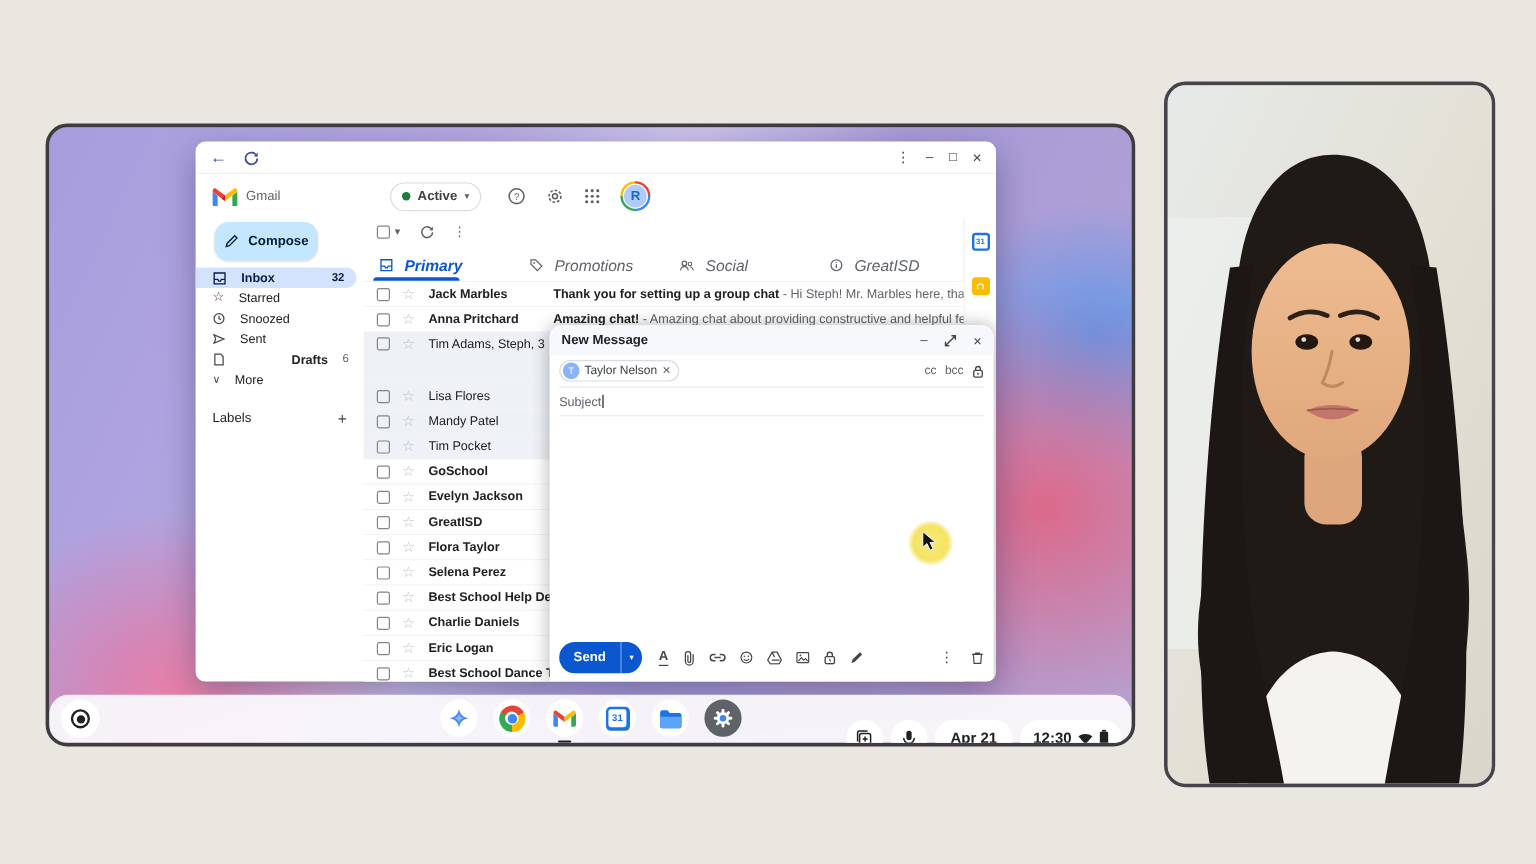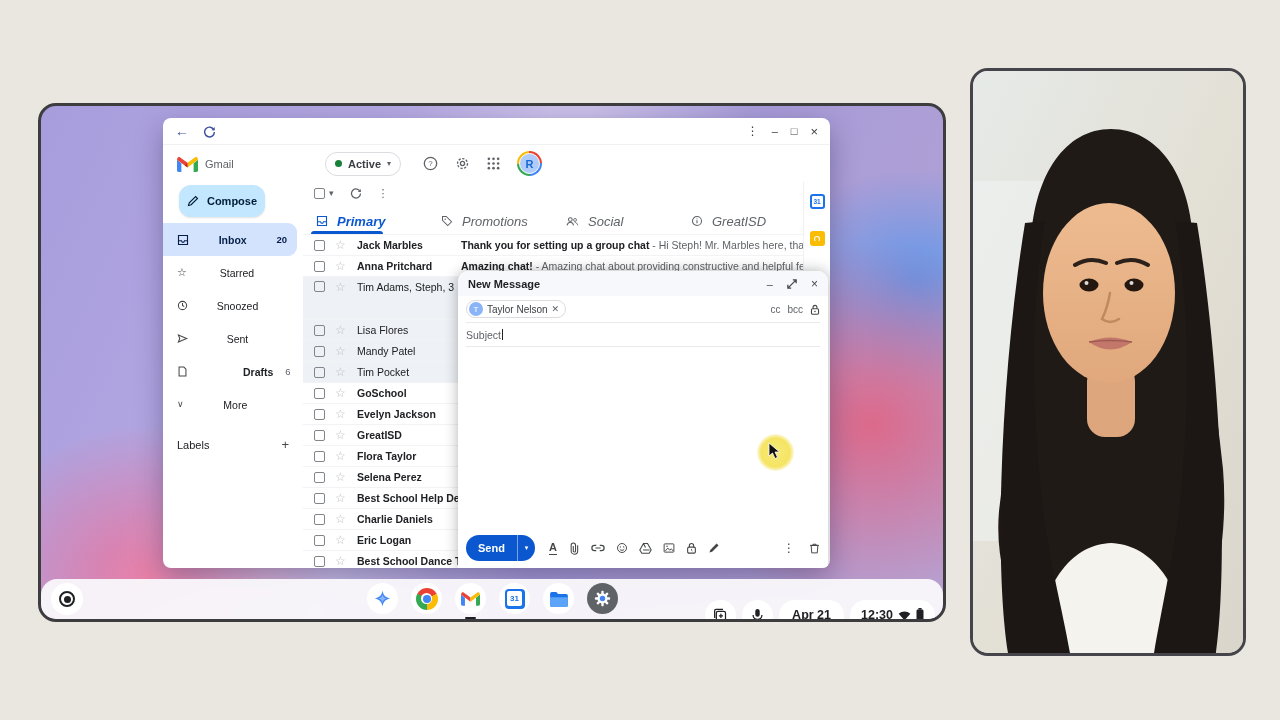--- a/index.html
+++ b/index.html
@@ -55,21 +55,21 @@
   .hdicos{display:flex;gap:17px;align-items:center;margin-left:14px;}
   .avatar{width:25px;height:25px;border-radius:50%;background:conic-gradient(#ea4335 0 25%,#4285f4 25% 50%,#34a853 50% 75%,#fbbc05 75% 100%);display:flex;align-items:center;justify-content:center;}
   .avatar i{width:21px;height:21px;border-radius:50%;background:#aecbfa;color:#1967d2;font-style:normal;font-size:11px;font-weight:bold;display:flex;align-items:center;justify-content:center;border:1.5px solid #fff;}
 
   
   .gbody{display:flex;height:386px;position:relative;}
   .sidebar{width:140px;flex:none;padding-top:3px;}
   .compose-btn{margin-left:16px;width:86px;height:32px;background:#c2e7ff;border-radius:12px;display:flex;align-items:center;gap:8px;justify-content:center;box-shadow:0 1px 2px rgba(0,0,0,.12);}
   .compose-btn span{font-size:11px;color:#001d35;font-weight:bold;}
   .nav{margin-top:6px;}
-  .nav-item{height:33px;display:flex;align-items:center;padding:0 10px 0 14px;gap:12px;border-radius:0 9px 9px 0;margin-right:6px;text-align:center;}
+  .nav-item{height:17px;display:flex;align-items:center;padding:0 10px 0 14px;gap:12px;border-radius:0 9px 9px 0;margin-right:6px;}
   .nav-item .lbl{font-size:10.5px;color:#202124;flex:1;}
   .nav-item .cnt{font-size:9.5px;color:#5f6368;}
   .nav-item.sel{background:#d3e3fd;}
   .nav-item.sel .lbl,.nav-item.sel .cnt{font-weight:bold;color:#041e49;}
   .nav-item.boldlbl .lbl{font-weight:bold;padding-left:43px;}
   .labels{margin:16px 14px 0;display:flex;align-items:center;}
   .labels span{font-size:11px;color:#202124;flex:1;}
   .labels b{color:#444746;font-weight:normal;font-size:13px;}
 
   .mainlist{width:500px;flex:none;position:relative;}
@@ -211,21 +211,21 @@
           <span>Compose</span>
         </div>
         <div class="nav">
           <div class="nav-item sel">
             <span class="ic">
                 <svg width="12" height="12" viewBox="0 0 16 16">
                   <path d="M2 2h12v12H2z M2 9h4l1 2h2l1-2h4" fill="none" stroke="#041e49" stroke-width="1.5"></path>
                 </svg>
               </span>
             <span class="lbl">Inbox</span>
-            <span class="cnt">20</span>
+            <span class="cnt">32</span>
           </div>
           <div class="nav-item">
             <span class="ic" style="color:#444746;font-size:11px;">☆</span>
             <span class="lbl">Starred</span>
             <span class="cnt"></span>
           </div>
           <div class="nav-item">
             <span class="ic">
                 <svg width="11" height="11" viewBox="0 0 16 16">
                   <circle cx="8" cy="8" r="6" fill="none" stroke="#444746" stroke-width="1.5"></circle>

